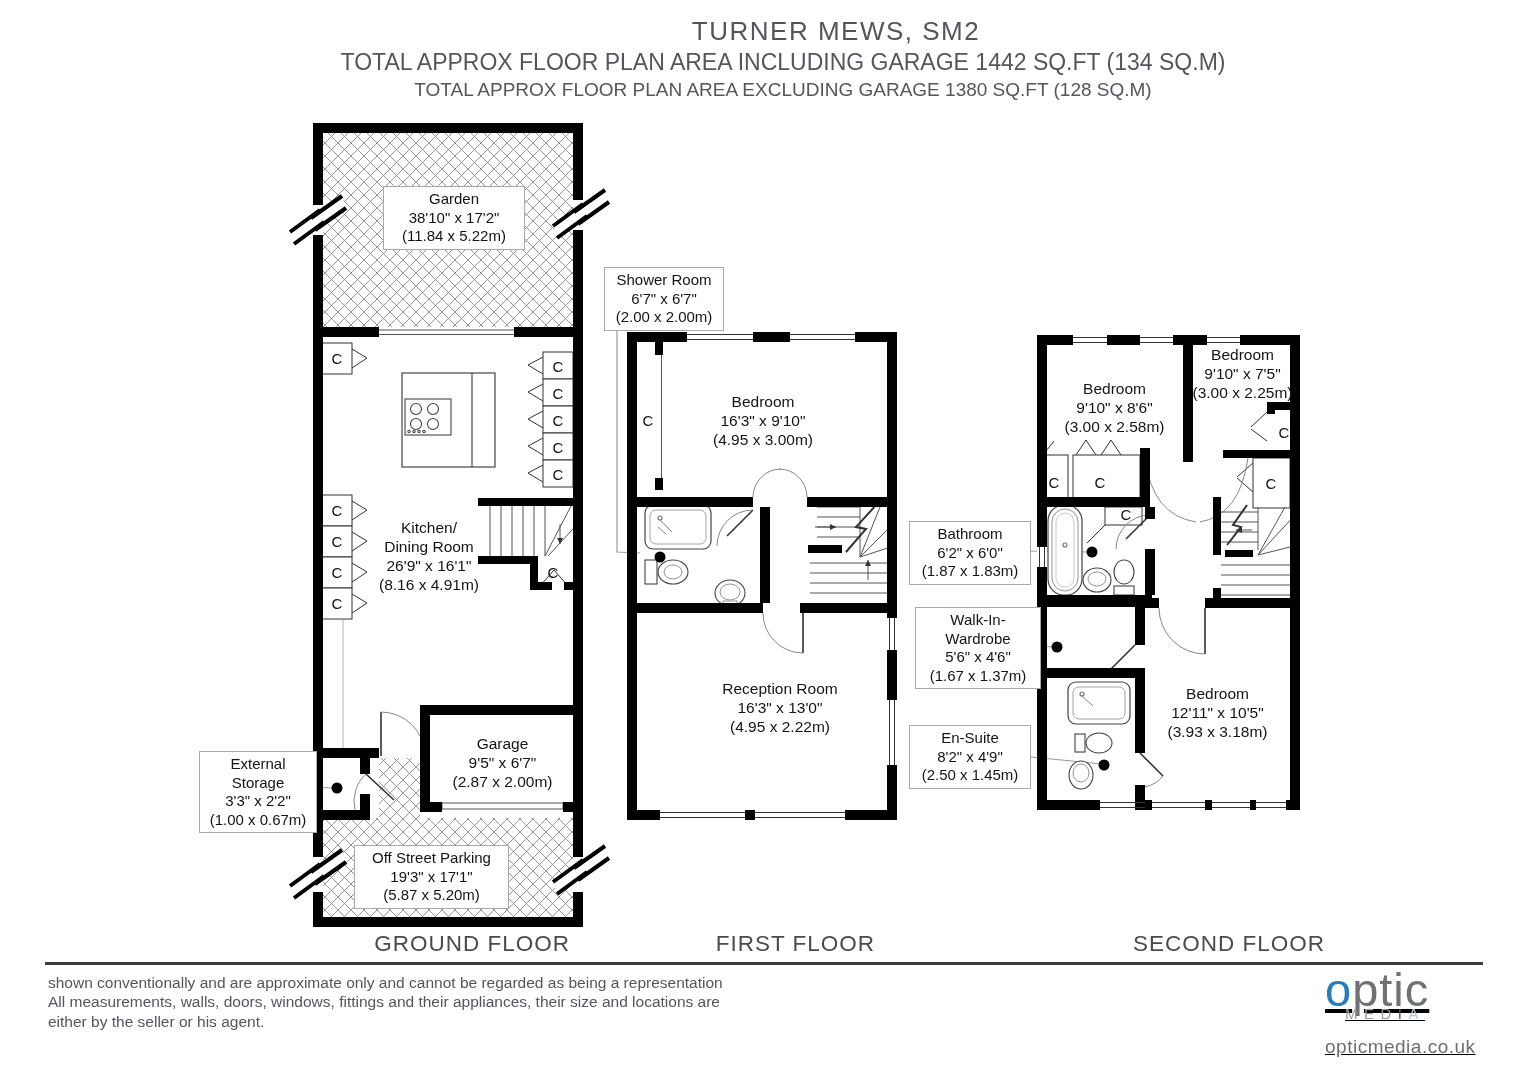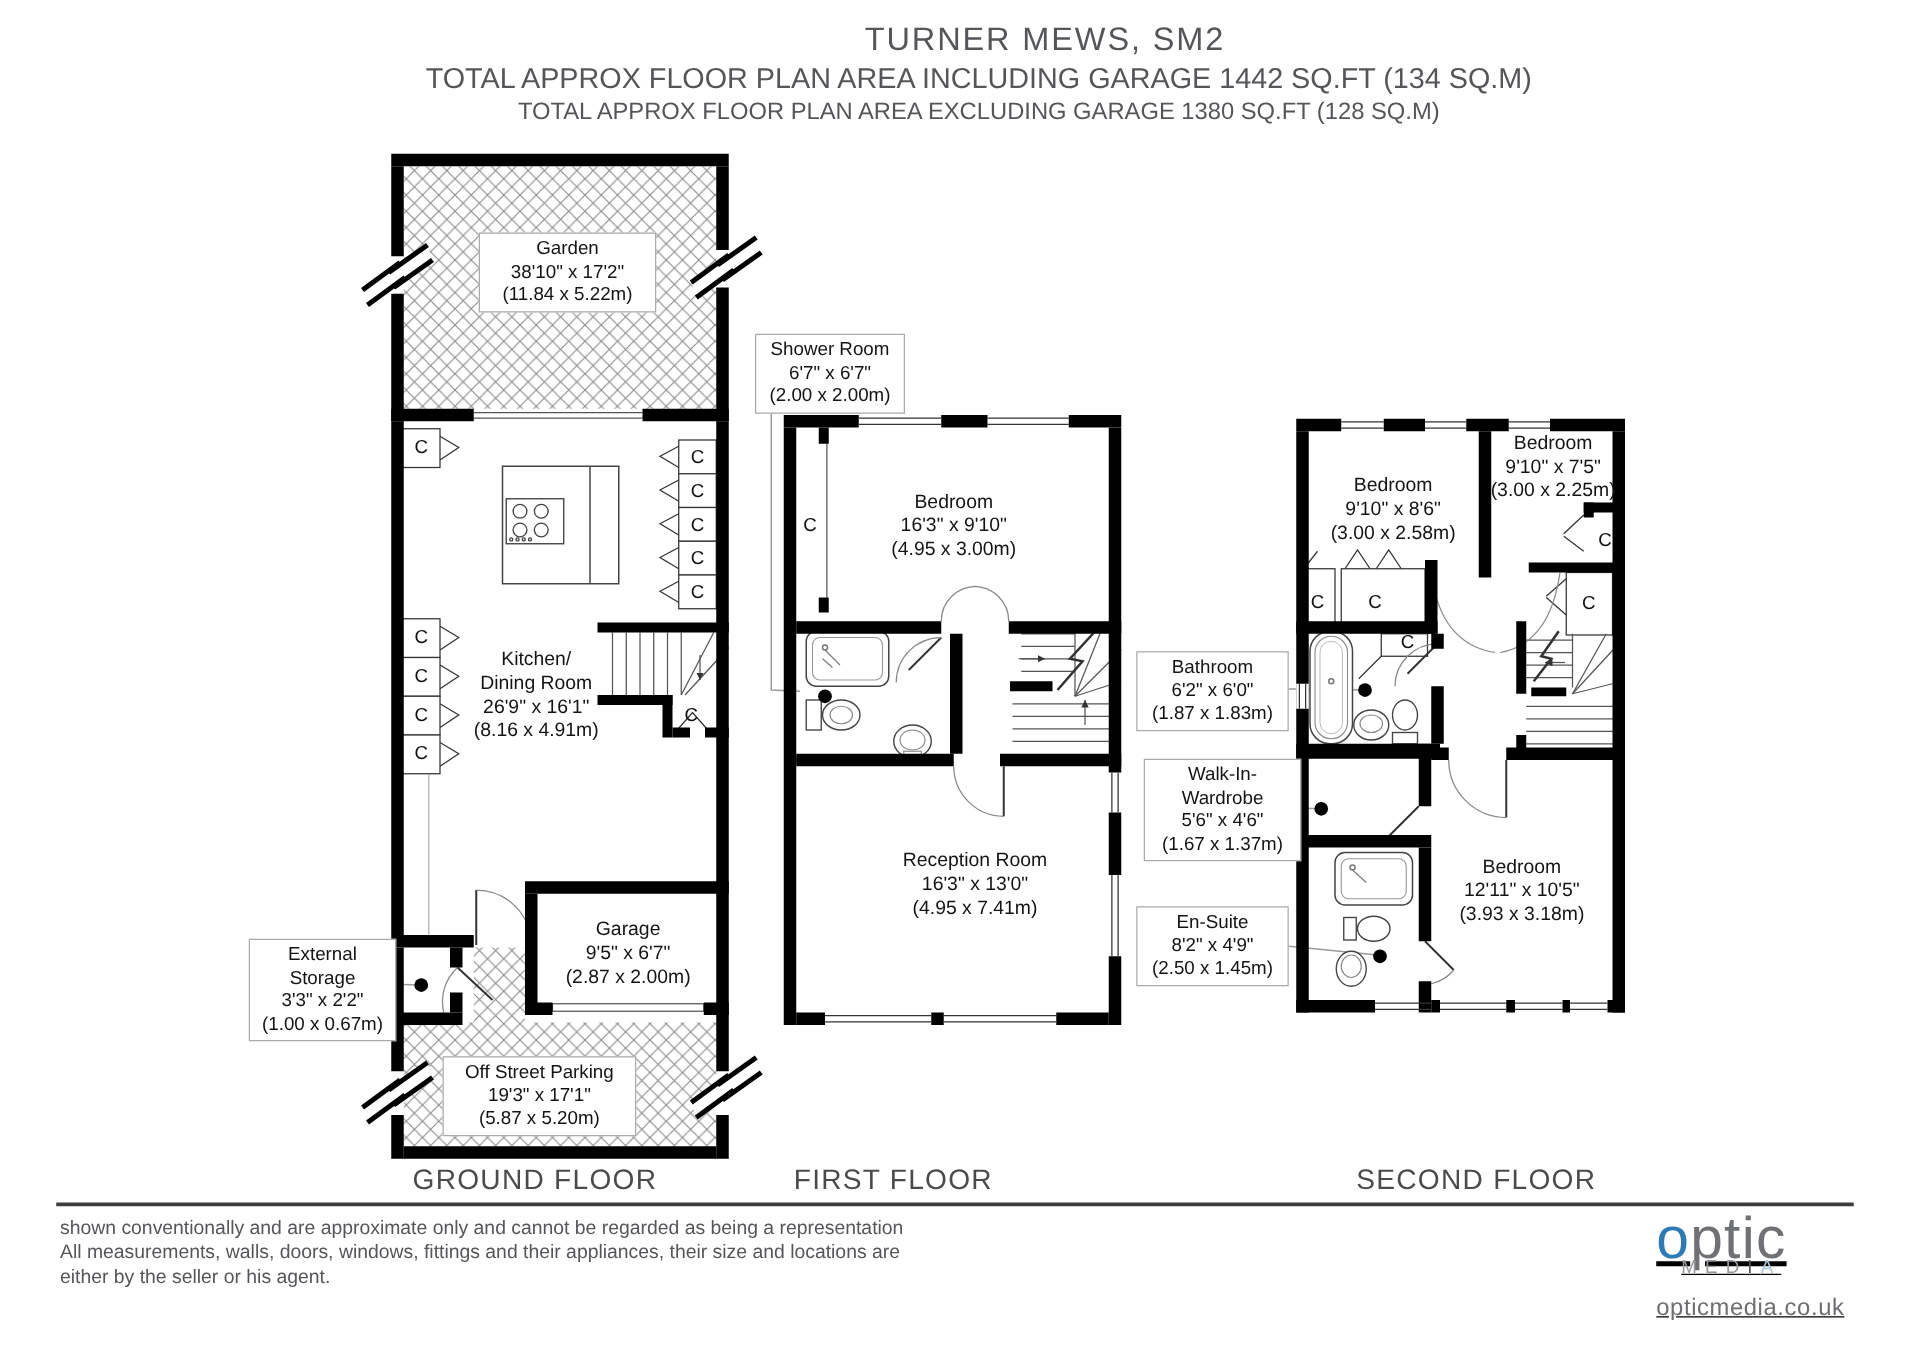--- a/index.html
+++ b/index.html
@@ -11,21 +11,21 @@
   #title { top:16px; font-size:26px; letter-spacing:1.5px; transform:translateX(53px); }
   #sub1 { top:49px; font-size:23px; }
   #sub2 { top:79px; font-size:19px; }
 
   .lbox { position:absolute; background:#fff; border:1px solid #a7abae; text-align:center;
           font-size:15px; line-height:18.5px; color:#141414; padding:3px 4px; z-index:5; }
   .plain { position:absolute; text-align:center; font-size:15.5px; line-height:19px;
            color:#141414; z-index:5; }
   .cmark { position:absolute; font-size:15px; color:#111; transform:translate(-50%,-50%); z-index:6; }
 
-  .floor-title { position:absolute; width:240px; text-align:left; top:931px;
+  .floor-title { position:absolute; width:240px; text-align:right; top:931px;
                  font-size:22.5px; letter-spacing:1px; color:#4a4b4d; }
 
   #divider { position:absolute; left:45px; top:962px; width:1438px; height:2.5px; background:#3c3d3f; }
   #disclaimer { position:absolute; left:48px; top:973px; font-size:15.5px; line-height:19.4px; color:#55565a; }
 
   #logo { position:absolute; left:1325px; top:966px; width:180px;text-decoration:underline; }
   #logo-word { font-size:47px; line-height:1; letter-spacing:1px; color:#6f7174; }
   #logo-word .o { color:#2d7bb6; }
   #logo-media { margin-left:20px; margin-top:-8px; font-size:15px; letter-spacing:6.5px; color:#97999c; }
   #logo-media .mi { color:#54555a; }
@@ -464,21 +464,21 @@
       <div>(2.00 x 2.00m)</div>
   </div>
   <div class="plain" style="left:680px;top:392px;width:166px">
     <div>Bedroom</div>
       <div>16'3" x 9'10"</div>
       <div>(4.95 x 3.00m)</div>
   </div>
   <div class="plain" style="left:692px;top:679px;width:176px">
     <div>Reception Room</div>
       <div>16'3" x 13'0"</div>
-      <div>(4.95 x 7.41m)</div>
+      <div>(4.95 x 2.22m)</div>
   </div>
   <div class="plain" style="left:1032px;top:379px;width:165px">
     <div>Bedroom</div>
       <div>9'10" x 8'6"</div>
       <div>(3.00 x 2.58m)</div>
   </div>
   <div class="plain" style="left:1160px;top:345px;width:165px">
     <div>Bedroom</div>
       <div>9'10" x 7'5"</div>
       <div>(3.00 x 2.25m)</div>

